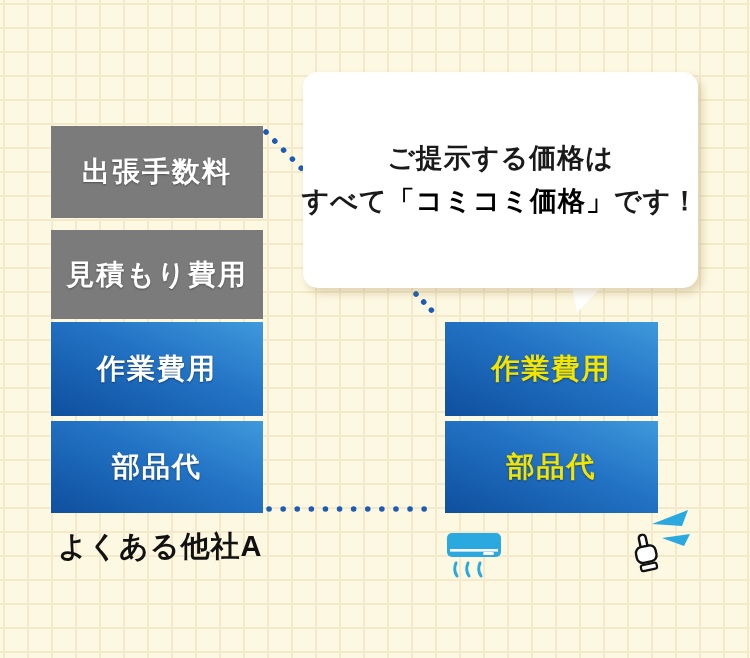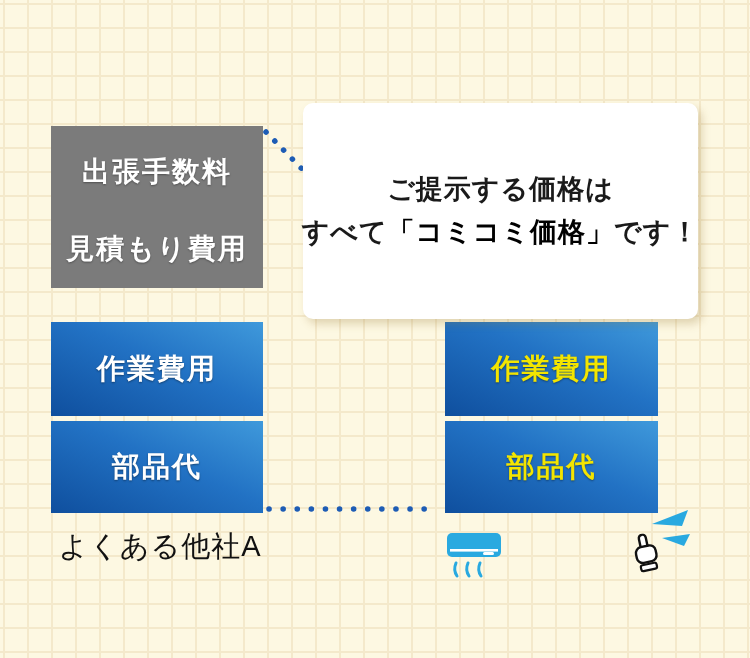--- a/index.html
+++ b/index.html
@@ -24,29 +24,29 @@
   .bar-gray{background:#7b7b7b;color:#ffffff;text-shadow:0 1px 2px rgba(0,0,0,.35);}
   .bar-blue{background:linear-gradient(to top right,#0f4f9e 0%,#2272c4 55%,#3f99db 100%);
             color:#ffffff;text-shadow:0 1px 2px rgba(0,0,0,.4);}
   .bar-blue-yellow{background:linear-gradient(to top right,#0f4f9e 0%,#2272c4 55%,#3f99db 100%);
             color:#f3e500;text-shadow:0 1px 2px rgba(0,0,0,.4);}
 
   #left-bar{left:51px;top:126px;width:212px;height:387px;}
   #right-bar{left:445px;top:322px;width:213px;height:191px;}
 
   .caption{
-    position:absolute;font-weight:normal;color:#111111;font-size:29px;letter-spacing:1px;
+    position:absolute;font-weight:bold;color:#111111;font-size:29px;letter-spacing:1px;
   }
 
   
   #bubble{
-    left:303px;top:72px;width:395px;height:216px;background:#ffffff;border-radius:10px;
+    left:303px;top:72px;width:395px;height:216px;background:#ffffff;border-radius:15px;
     box-shadow:4px 5px 9px rgba(150,120,50,.28);
     display:flex;flex-direction:column;justify-content:center;align-items:center;
-    text-align:center;z-index:3;margin-top:31px;
+    text-align:center;z-index:3;
   }
   .bubble-line{font-size:27px;font-weight:800;line-height:43px;color:#1a1a1a;letter-spacing:1px;white-space:nowrap;}
   .seg-red{color:#000000;}
   .seg-black{color:#1a1a1a;}
 
   svg{display:block;}
 </style>
 </head>
 <body>
 
@@ -63,21 +63,21 @@
   </div>
   <div class="bubble-line">
     <span class="seg-black">すべて</span><span class="seg-red">「コミコミ価格」</span><span class="seg-black">です！</span>
   </div>
 </div>
 
 <div id="left-bar" class="abs">
   <div class="bar-box bar-gray" style="top:0;height:92px;">
     <span>出張手数料</span>
   </div>
-  <div class="bar-box bar-gray" style="top:84px;height:78px;">
+  <div class="bar-box bar-gray" style="top:104px;height:89px;">
     <span>見積もり費用</span>
   </div>
   <div class="bar-box bar-blue" style="top:196px;height:94px;">
     <span>作業費用</span>
   </div>
   <div class="bar-box bar-blue" style="top:295px;height:92px;">
     <span>部品代</span>
   </div>
 </div>
 <div class="caption" style="left:57px;top:527px;width:206px;text-align:center;">よくある他社A</div>

